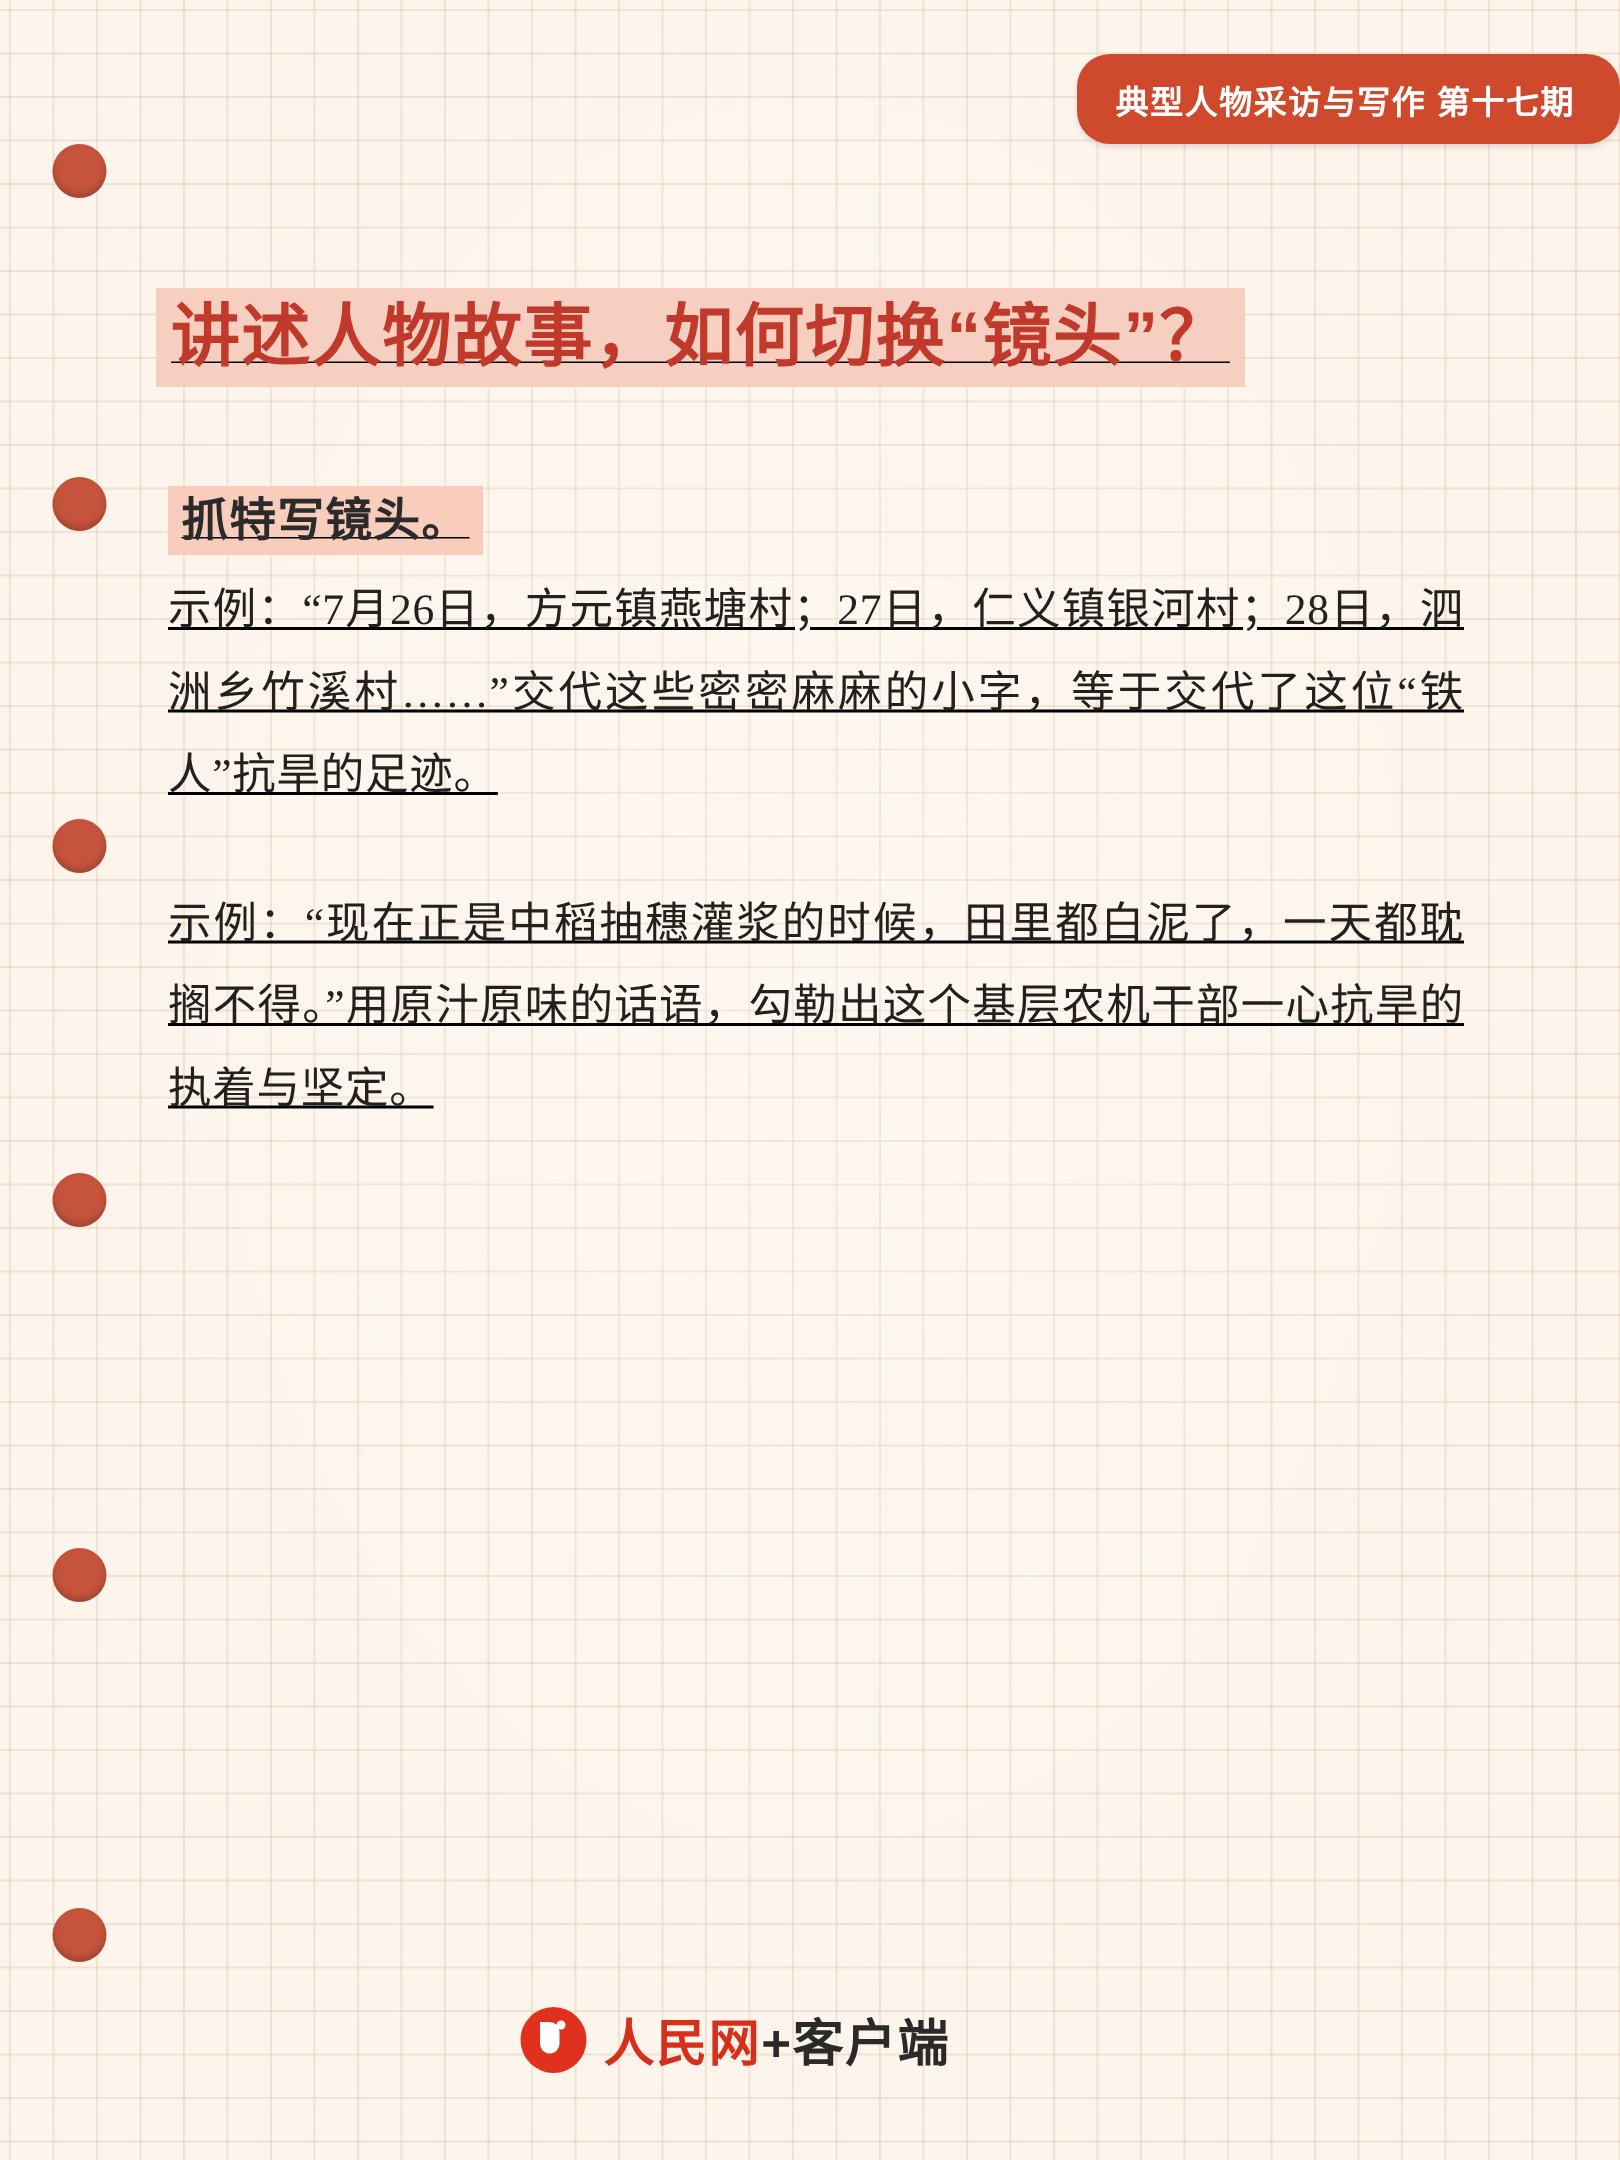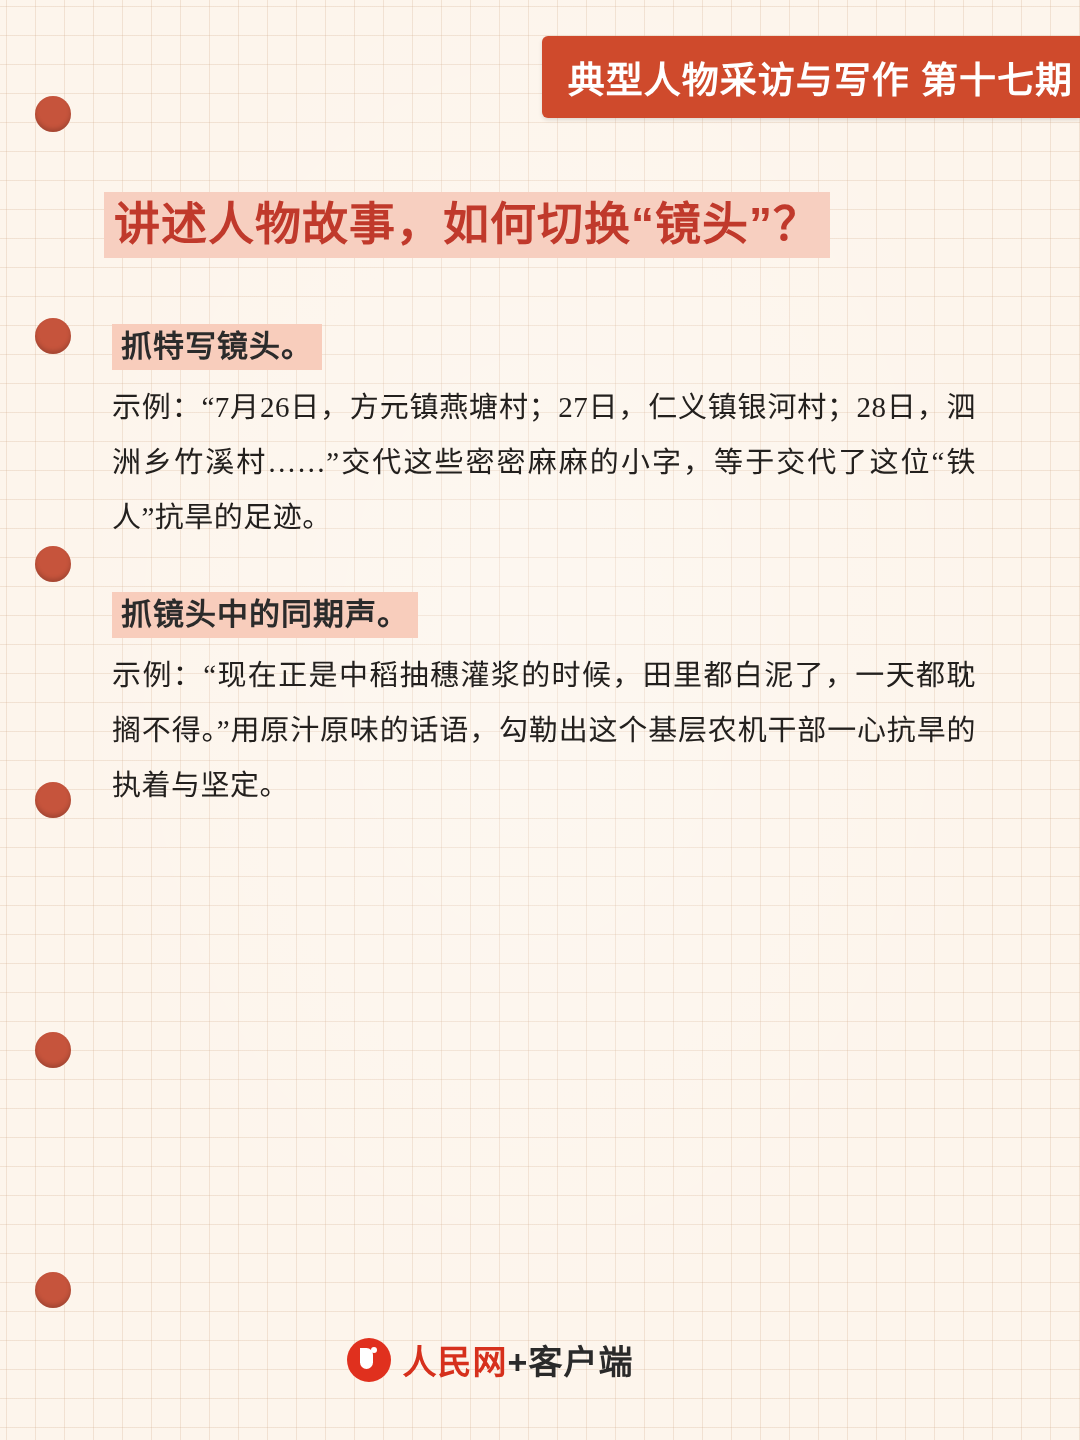--- a/index.html
+++ b/index.html
@@ -56,37 +56,39 @@
 
   
   .ribbon {
     position: absolute;
     top: 36px;
     right: 0;
     background: #cf4a2c;
     color: #ffffff;
     font-family: "Liberation Sans", "DejaVu Sans", sans-serif;
     font-weight: bold;
-    font-size: 37px;
-    letter-spacing: 1px;
-    padding: 14px 7px 14px 26px;
+    font-size: 22px;
+    letter-spacing: 1px;
+    padding: 14px 30px 14px 26px;
     border-top-left-radius: 6px;
     border-bottom-left-radius: 6px;
     box-shadow: 0 2px 4px rgba(0,0,0,0.12);
     white-space: nowrap;
+    border-radius: 22px;
   }
 
   .content {
     position: absolute;
     left: 104px;
     top: 0;
     width: 880px;
     height: 1129px;
     box-sizing: border-box;
     padding: 190px 0 0 0;
+    text-decoration: underline;
   }
 
   .title-wrap {
     margin: 0 0 62px 0;
   }
   h1.title {
     display: inline;
     margin: 0;
     font-family: "Liberation Sans", "DejaVu Sans", sans-serif;
     font-weight: bold;
@@ -200,23 +202,20 @@
 
     <div class="section">
       <div class="section-head">
         <span class="hl">抓特写镜头。</span>
       </div>
       <p class="body-text">示例：“7月26日，方元镇燕塘村；27日，仁义镇银河村；28日，泗洲乡竹溪村……”交代这些密密麻麻的小字，等于交代了这位“铁人”抗旱的足迹。</p>
     </div>
 
 
     <div class="section">
-      <div class="section-head">
-        <span class="hl">抓镜头中的同期声。</span>
-      </div>
       <p class="body-text">示例：“现在正是中稻抽穗灌浆的时候，田里都白泥了，一天都耽搁不得。”用原汁原味的话语，勾勒出这个基层农机干部一心抗旱的执着与坚定。</p>
     </div>
 
   </div>
 
   <div class="footer">
     <div class="logo-badge"></div>
     <div class="logo-text">
       <span class="red">人民网</span><span>+客户端</span>
     </div>

